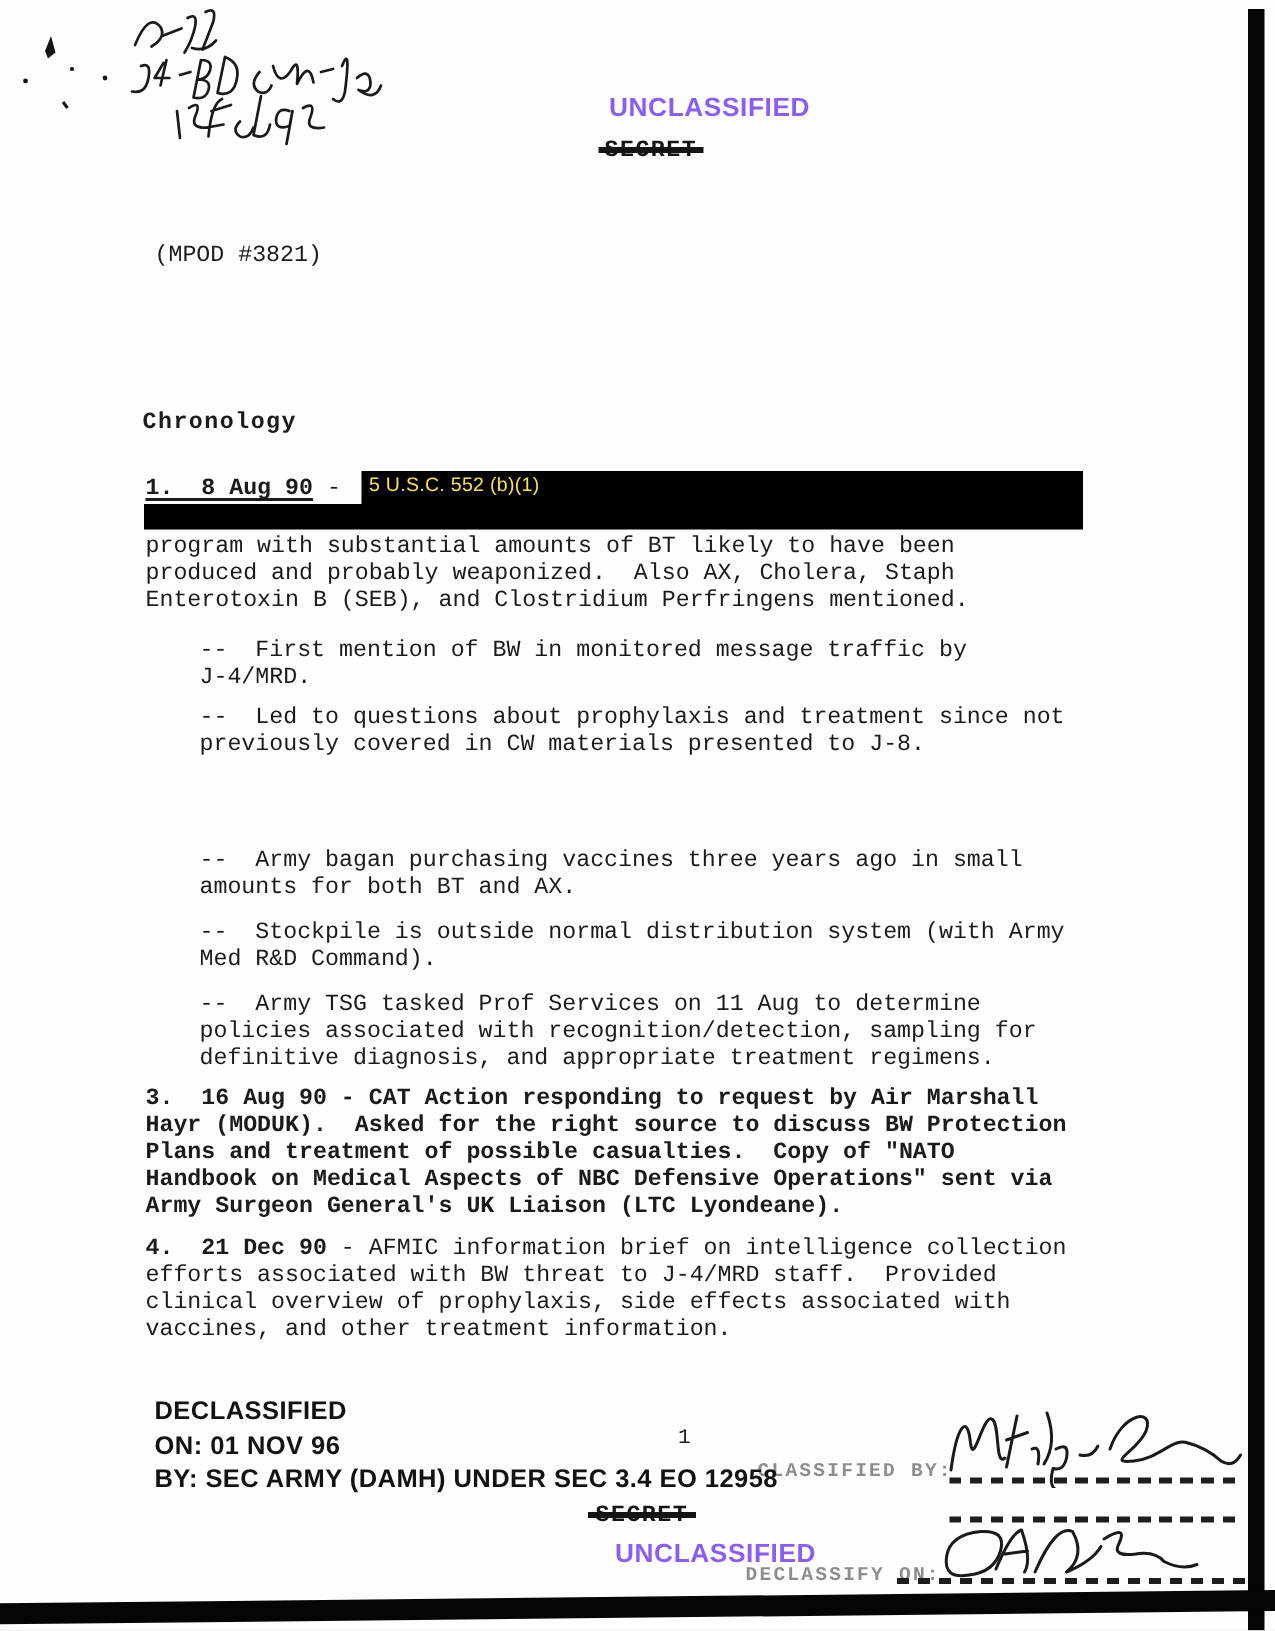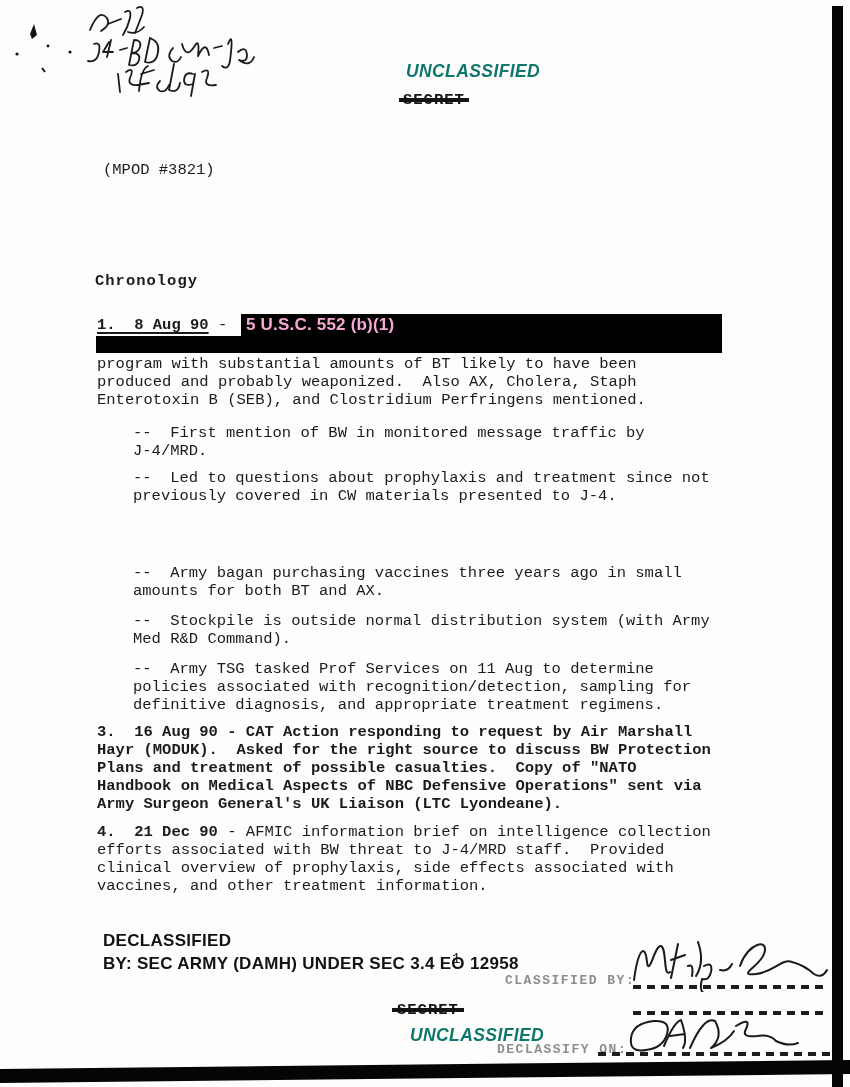--- a/index.html
+++ b/index.html
@@ -7,24 +7,24 @@
     position:relative;width:850px;height:1087px;background:#fdfdfc;
     overflow:hidden;font-family:"Liberation Mono",monospace;color:#1b1b1b;
   }
   .abs{position:absolute;}
   .mono{font-family:"Liberation Mono",monospace;font-size:15.5px;line-height:18px;white-space:pre-wrap;}
   .sans{font-family:"Liberation Sans",sans-serif;}
   .b{font-weight:bold;}
   .lead-underline{font-weight:bold;text-decoration:underline;text-decoration-thickness:1.5px;text-underline-offset:3px;}
   .redact{background:#000;}
   .redact-label{
-    position:absolute;left:5px;top:1px;color:#f9a8d4;
-    font-family:"Liberation Sans",sans-serif;font-size:17px;font-weight:700;letter-spacing:.2px;
+    position:absolute;left:5px;top:1px;color:#fde047;
+    font-family:"Liberation Sans",sans-serif;font-size:13px;font-weight:400;letter-spacing:.2px;
   }
-  .classif-header{font-size:17.5px;font-weight:bold;letter-spacing:.4px;color:#0f766e;font-style:italic;}
+  .classif-header{font-size:17.5px;font-weight:bold;letter-spacing:.4px;color:#8b5cf6;}
   .secret-word{font-family:"Liberation Mono",monospace;font-size:15.5px;font-weight:bold;letter-spacing:1px;color:#141414;}
   .strike-bar{position:absolute;background:#141414;height:4px;}
   .stamp{font-size:17px;font-weight:bold;line-height:22.5px;letter-spacing:.3px;color:#121212;}
   .faint{color:#8d8d8d;font-size:13px;font-weight:bold;letter-spacing:1.5px;white-space:pre;}
   .dashed{height:3.5px;background:repeating-linear-gradient(90deg,#1d1d1d 0 8px,transparent 8px 14px);}
   .ink-stroke{fill:none;stroke:#1a1a1a;stroke-linecap:round;stroke-linejoin:round;}
   .scan-bar{background:#050505;}
 </style>
 </head>
 <body>
@@ -91,21 +91,21 @@
   </div>
   <div class="abs redact" style="left:96px;top:336px;width:626px;height:17px"></div>
 
   <div class="abs mono" style="left:97px;top:355px;width:680px">program with substantial amounts of BT likely to have been
 produced and probably weaponized.  Also AX, Cholera, Staph
 Enterotoxin B (SEB), and Clostridium Perfringens mentioned.</div>
 
   <div class="abs mono" style="left:133px;top:424px;width:660px">--  First mention of BW in monitored message traffic by
 J-4/MRD.</div>
   <div class="abs mono" style="left:133px;top:469px;width:660px">--  Led to questions about prophylaxis and treatment since not
-previously covered in CW materials presented to J-4.</div>
+previously covered in CW materials presented to J-8.</div>
 
 
   <div class="abs mono" style="left:133px;top:564px;width:660px">--  Army bagan purchasing vaccines three years ago in small
 amounts for both BT and AX.</div>
   <div class="abs mono" style="left:133px;top:612px;width:660px">--  Stockpile is outside normal distribution system (with Army
 Med R&amp;D Command).</div>
   <div class="abs mono" style="left:133px;top:660px;width:660px">--  Army TSG tasked Prof Services on 11 Aug to determine
 policies associated with recognition/detection, sampling for
 definitive diagnosis, and appropriate treatment regimens.</div>
 
@@ -119,20 +119,21 @@
 efforts associated with BW threat to J-4/MRD staff.  Provided
 clinical overview of prophylaxis, side effects associated with
 vaccines, and other treatment information.</span></div>
 
   <div class="abs mono" style="left:452px;top:950px;font-size:14px">1</div>
 
   <div class="abs mono faint" style="left:505px;top:972px">CLASSIFIED BY:</div>
 
   <div class="abs sans stamp" style="left:103px;top:930px">
     <div>DECLASSIFIED</div>
+    <div>ON: 01 NOV 96</div>
     <div>BY: SEC ARMY (DAMH) UNDER SEC 3.4 EO 12958</div>
   </div>
 
   <svg class="abs" style="left:628px;top:936px" width="205" height="56" aria-label="Multiple Sources">
     <g class="ink-stroke" stroke-width="2">
       <path d="M6,44 C10,14 17,6 19,26 C21,42 27,8 33,10 C39,12 35,42 42,36"></path>
       <path d="M50,8 l-7,34 M43,24 l14,-5"></path>
       <path d="M60,30 q6,-3 4,10"></path>
       <path d="M70,6 q7,20 -2,34"></path>
       <path d="M76,30 q9,-5 7,6 q-2,9 -9,7 q-3,12 2,14"></path>

